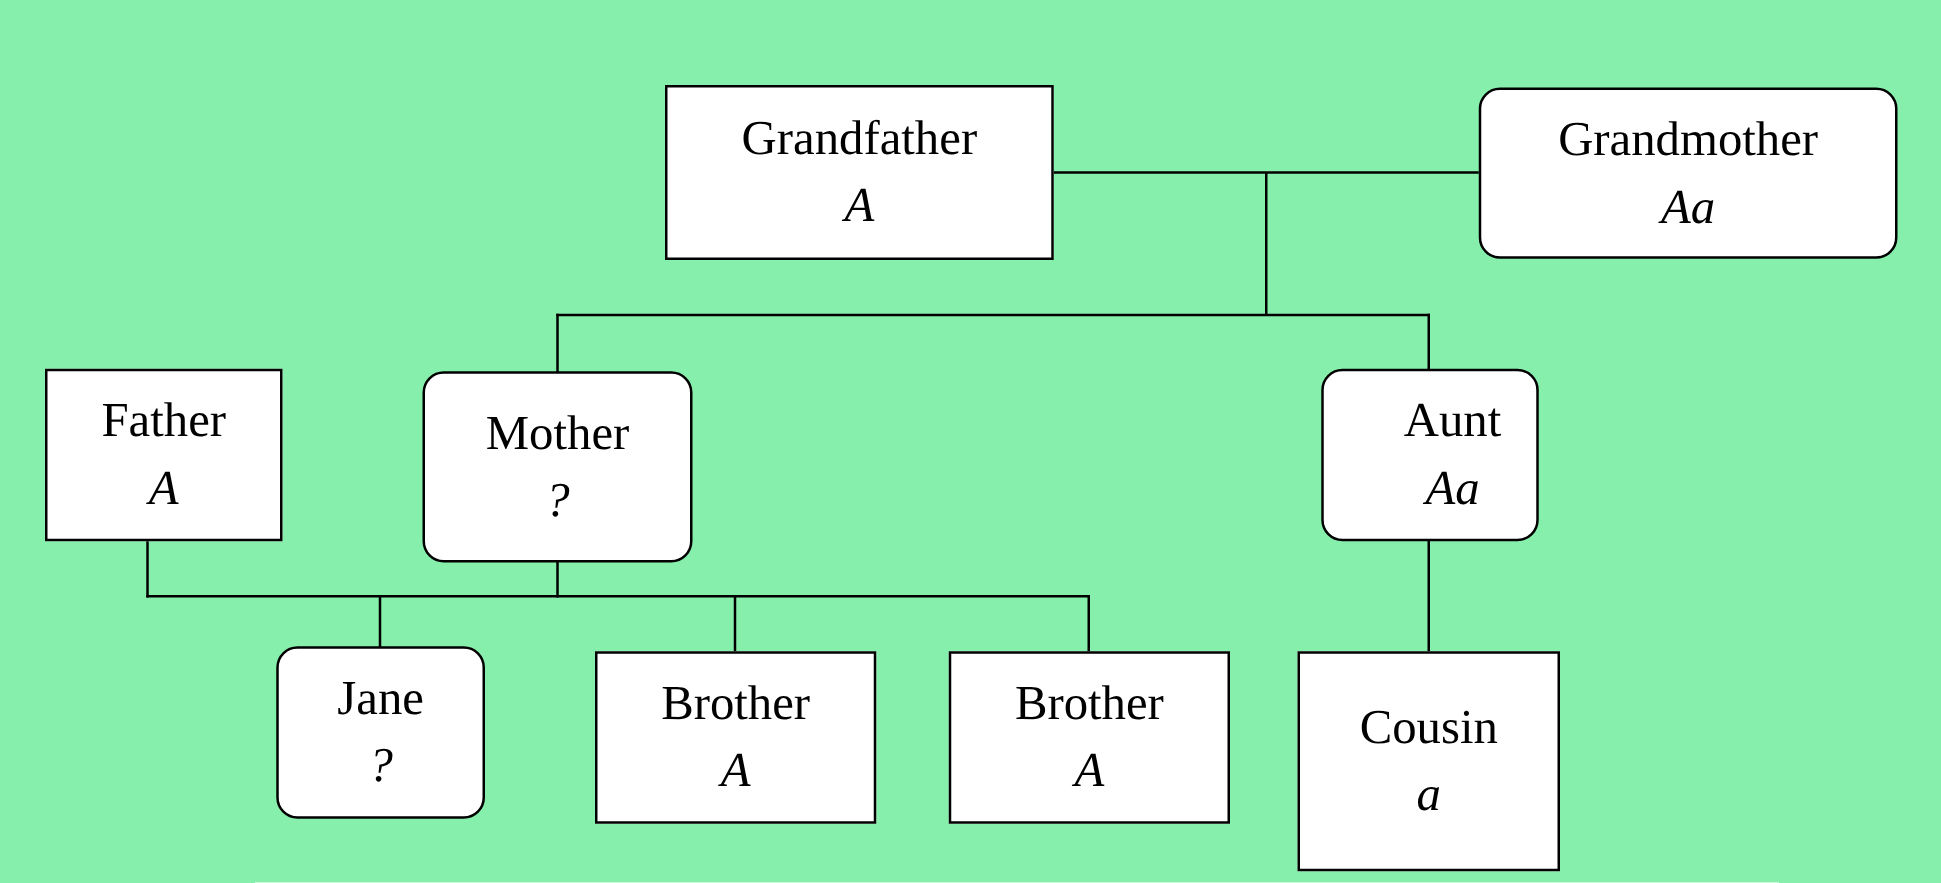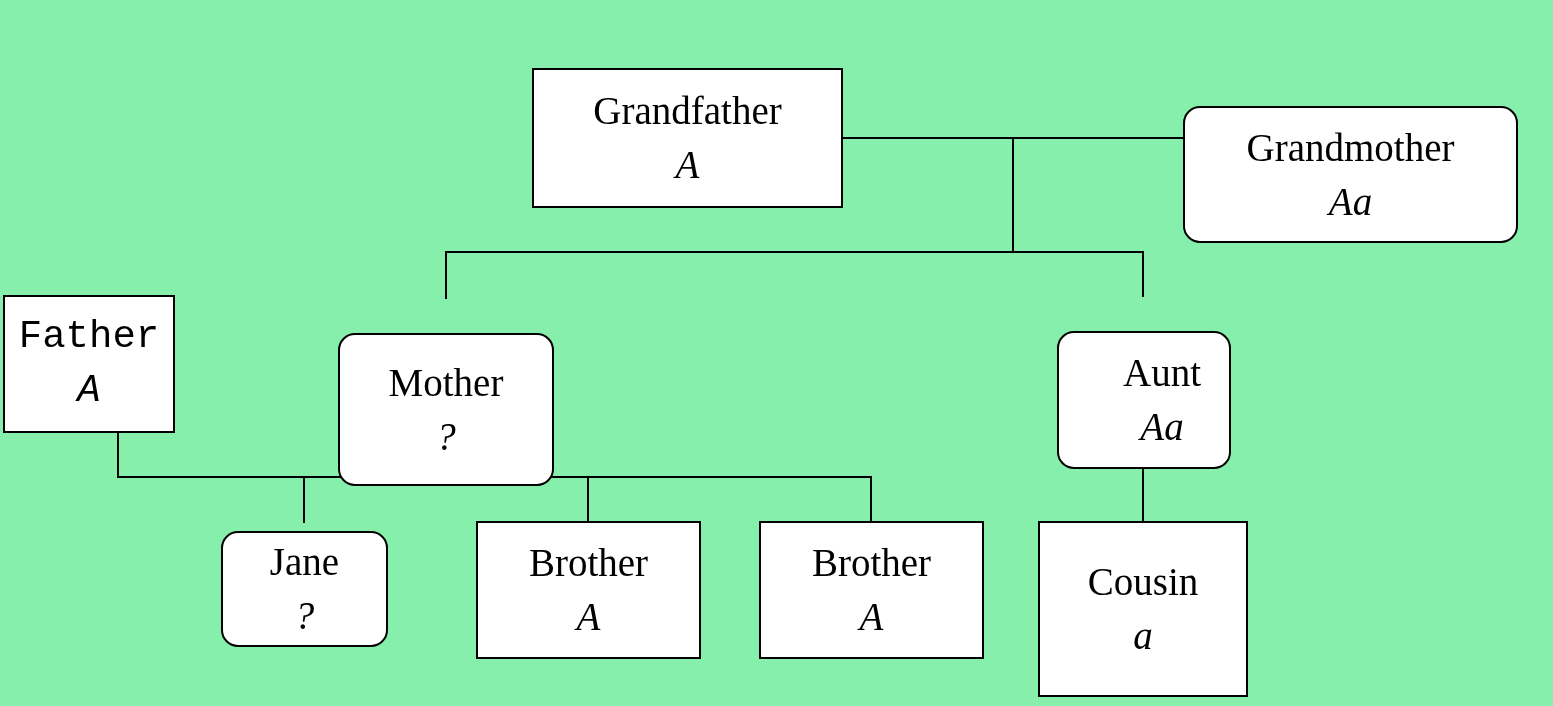--- a/index.html
+++ b/index.html
@@ -25,21 +25,20 @@
     flex-direction: column;
     justify-content: center;
     align-items: center;
     text-align: center;
     font-size: 39px;
     line-height: 54px;
     z-index: 2;
   }
   .node.rounded {
     border-radius: 17px;
-    margin-top: 36px;
   }
   .node .genotype {
     font-style: italic;
   }
   .line {
     position: absolute;
     background: #000000;
     z-index: 1;
   }
   .hline { height: 2px; }
@@ -65,34 +64,34 @@
 
   <div class="node rect" style="left:532px; top:68px; width:311px; height:140px;">
     <div class="label">Grandfather</div>
     <div class="genotype">A</div>
   </div>
   <div class="node rounded" style="left:1183px; top:70px; width:335px; height:137px;">
     <div class="label">Grandmother</div>
     <div class="genotype">Aa</div>
   </div>
 
-  <div class="node rect" style="left:3px; top:295px; width:172px; height:138px;font-family:Liberation Mono, monospace;">
+  <div class="node rect" style="left:36px; top:295px; width:190px; height:138px;">
     <div class="label">Father</div>
     <div class="genotype">A</div>
   </div>
   <div class="node rounded" style="left:338px; top:297px; width:216px; height:153px;">
     <div class="label">Mother</div>
     <div class="genotype">?</div>
   </div>
   <div class="node rounded" style="left:1057px; top:295px; width:174px; height:138px;padding-left:36px;">
     <div class="label">Aunt</div>
     <div class="genotype">Aa</div>
   </div>
 
-  <div class="node rounded" style="left:221px; top:495px; width:167px; height:116px;">
+  <div class="node rounded" style="left:221px; top:517px; width:167px; height:138px;">
     <div class="label">Jane</div>
     <div class="genotype">?</div>
   </div>
   <div class="node rect" style="left:476px; top:521px; width:225px; height:138px;">
     <div class="label">Brother</div>
     <div class="genotype">A</div>
   </div>
   <div class="node rect" style="left:759px; top:521px; width:225px; height:138px;">
     <div class="label">Brother</div>
     <div class="genotype">A</div>

